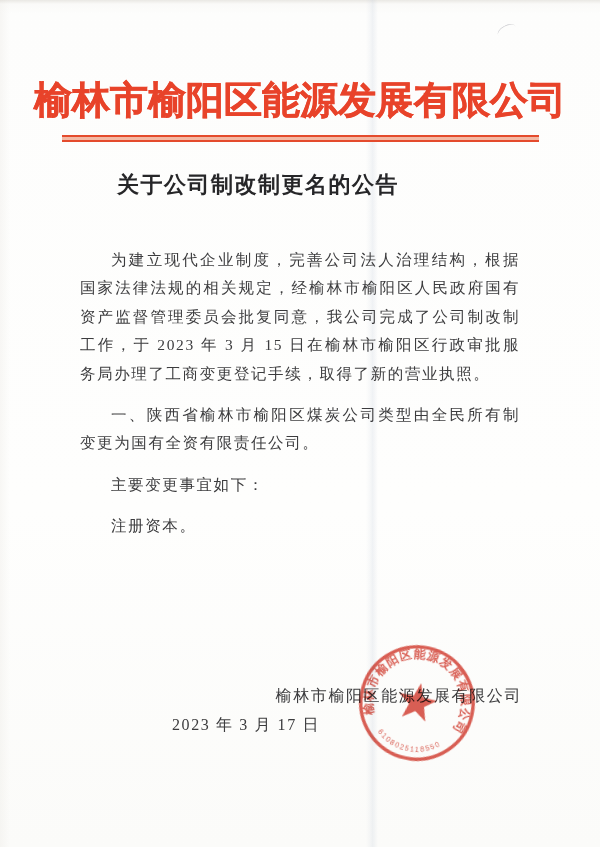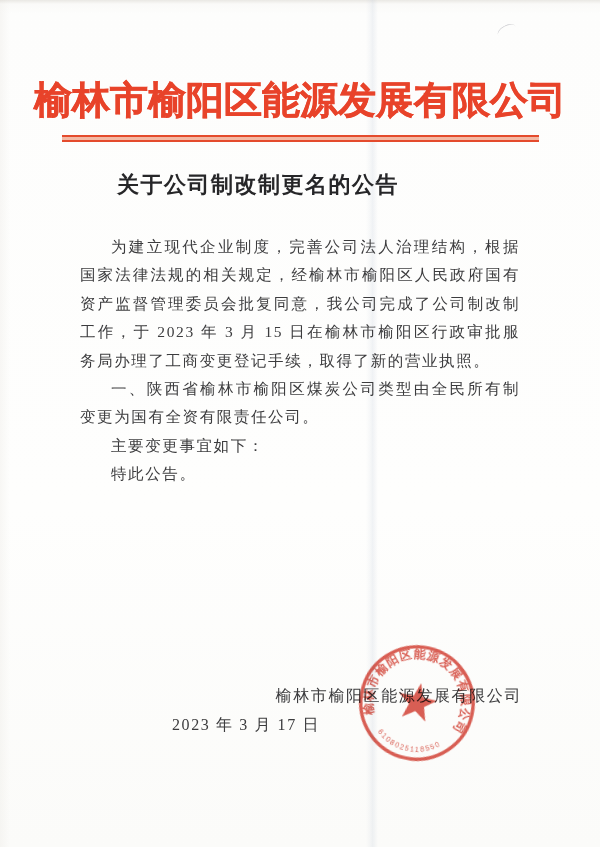--- a/index.html
+++ b/index.html
@@ -55,21 +55,21 @@
     color:#262628;
   }
   .doc-body {
     position:absolute; top:233px; left:80px; width:440px;
     font-size:15.5px;
     line-height:28.4px;
     letter-spacing:1.6px;
     color:#3c3c3e;
     text-align:justify;
   }
-  .doc-body p { text-indent:2em; }
+  .doc-body p { text-indent:2em;margin-top:13px; }
   .sig-company {
     position:absolute; top:686px; left:0; width:522px;
     text-align:right;
     font-size:16px; letter-spacing:1.6px; color:#3c3c3e;
     white-space:nowrap;
   }
   .sig-date {
     position:absolute; top:715px; left:0; width:492px;
     text-align:center;
     font-size:16px; letter-spacing:1.6px; color:#3c3c3e;
@@ -95,21 +95,21 @@
   <div class="letterhead">榆林市榆阳区能源发展有限公司</div>
 
   <div class="head-rule"></div>
 
   <div class="doc-title">关于公司制改制更名的公告</div>
 
   <div class="doc-body">
     <p>为建立现代企业制度，完善公司法人治理结构，根据国家法律法规的相关规定，经榆林市榆阳区人民政府国有资产监督管理委员会批复同意，我公司完成了公司制改制工作，于 2023 年 3 月 15 日在榆林市榆阳区行政审批服务局办理了工商变更登记手续，取得了新的营业执照。</p>
     <p>一、陕西省榆林市榆阳区煤炭公司类型由全民所有制变更为国有全资有限责任公司。</p>
     <p>主要变更事宜如下：</p>
-    <p>特此公告。</p>
+    <p>注册资本。</p>
   </div>
 
   <div class="sig-company">榆林市榆阳区能源发展有限公司</div>
 
   <div class="sig-date">2023 年 3 月 17 日</div>
 
   <div class="seal">
     <svg viewBox="0 0 120 120">
       <defs>
         <path id="ringArc" d="M 18.7 75 A 44 44 0 1 1 101.3 75" fill="none"></path>

